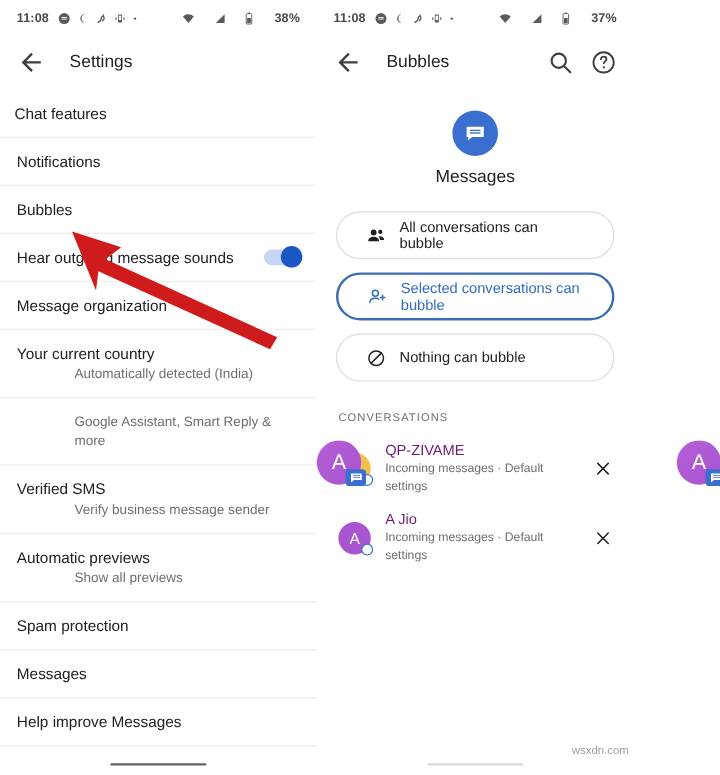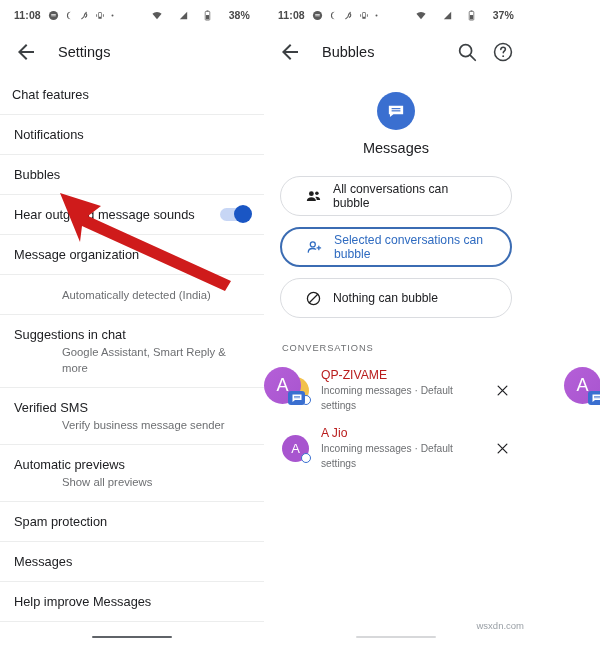--- a/index.html
+++ b/index.html
@@ -93,21 +93,21 @@
     display: flex; align-items: center; justify-content: center;
     position: relative; margin-right: 12px;
   }
   .avatar .letter { color: #fff; font-size: 13px; }
   .avatar .badge {
     position: absolute; right: -2px; bottom: -1px;
     width: 10px; height: 10px; border-radius: 50%;
     background: #fff; border: 1.6px solid #3a6fd0;
   }
   .conv-texts { flex: 1; min-width: 0; }
-  .conv-name { font-size: 12.2px; color: #b91c1c; line-height: 16px; }
+  .conv-name { font-size: 12.2px; color: #701a75; line-height: 16px; }
   .conv-sub { font-size: 10.2px; color: #6d6f72; line-height: 15px; }
   .xbtn {
     width: 24px; height: 24px; flex: none; cursor: pointer;
     display: flex; align-items: center; justify-content: center;
   }
 
   
   .chathead {
     position: absolute; width: 37px; height: 37px; border-radius: 50%;
     background: linear-gradient(135deg,#b55fd8 0%,#a855cf 100%);
@@ -228,27 +228,27 @@
       </div>
 
       <div class="row">
         <div class="texts">
           <div class="t1">Message organization</div>
         </div>
       </div>
 
       <div class="row">
         <div class="texts">
+          <div class="t1">Your current country</div>
           <div class="t2">Automatically detected (India)</div>
         </div>
       </div>
 
       <div class="row">
         <div class="texts">
-          <div class="t1">Suggestions in chat</div>
           <div class="t2">Google Assistant, Smart Reply &amp; more</div>
         </div>
       </div>
 
       <div class="row">
         <div class="texts">
           <div class="t1">Verified SMS</div>
           <div class="t2">Verify business message sender</div>
         </div>
       </div>

